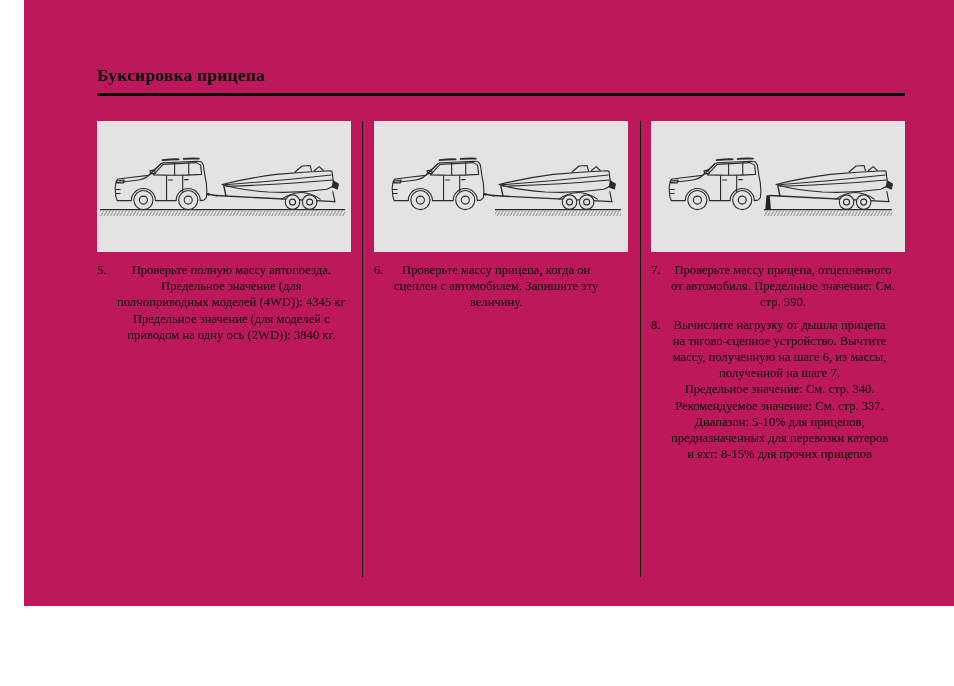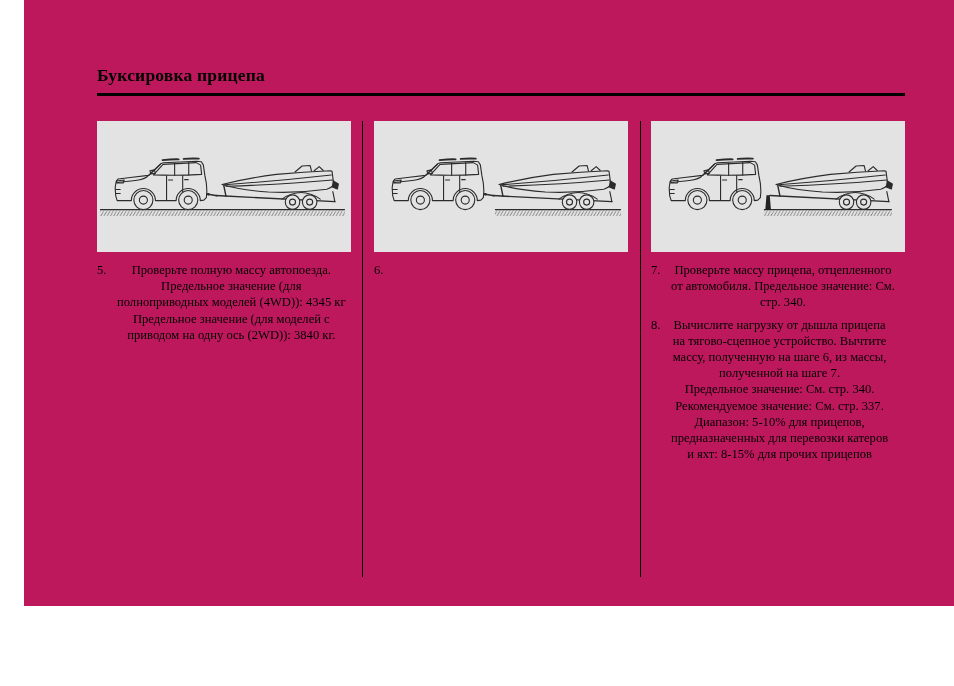--- a/index.html
+++ b/index.html
@@ -132,29 +132,32 @@
 Предельное значение (для
 полноприводных моделей (4WD)): 4345 кг
 Предельное значение (для моделей с
 приводом на одну ось (2WD)): 3840 кг.</span>
     </div>
   </div>
 
   <div class="text-col" id="col-2">
     <div class="step-item">
       <span class="step-num">6.</span>
+      <span class="step-text">Проверьте массу прицепа, когда он
+сцеплен с автомобилем. Запишите эту
+величину.</span>
     </div>
   </div>
 
   <div class="text-col" id="col-3">
     <div class="step-item">
       <span class="step-num">7.</span>
       <span class="step-text">Проверьте массу прицепа, отцепленного
 от автомобиля. Предельное значение: См.
-стр. 340.</span>
+стр. 590.</span>
     </div>
     <div class="step-item">
       <span class="step-num">8.</span>
       <span class="step-text">Вычислите нагрузку от дышла прицепа
 на тягово-сцепное устройство. Вычтите
 массу, полученную на шаге 6, из массы,
 полученной на шаге 7.
 Предельное значение: См. стр. 340.
 Рекомендуемое значение: См. стр. 337.
 Диапазон: 5-10% для прицепов,

